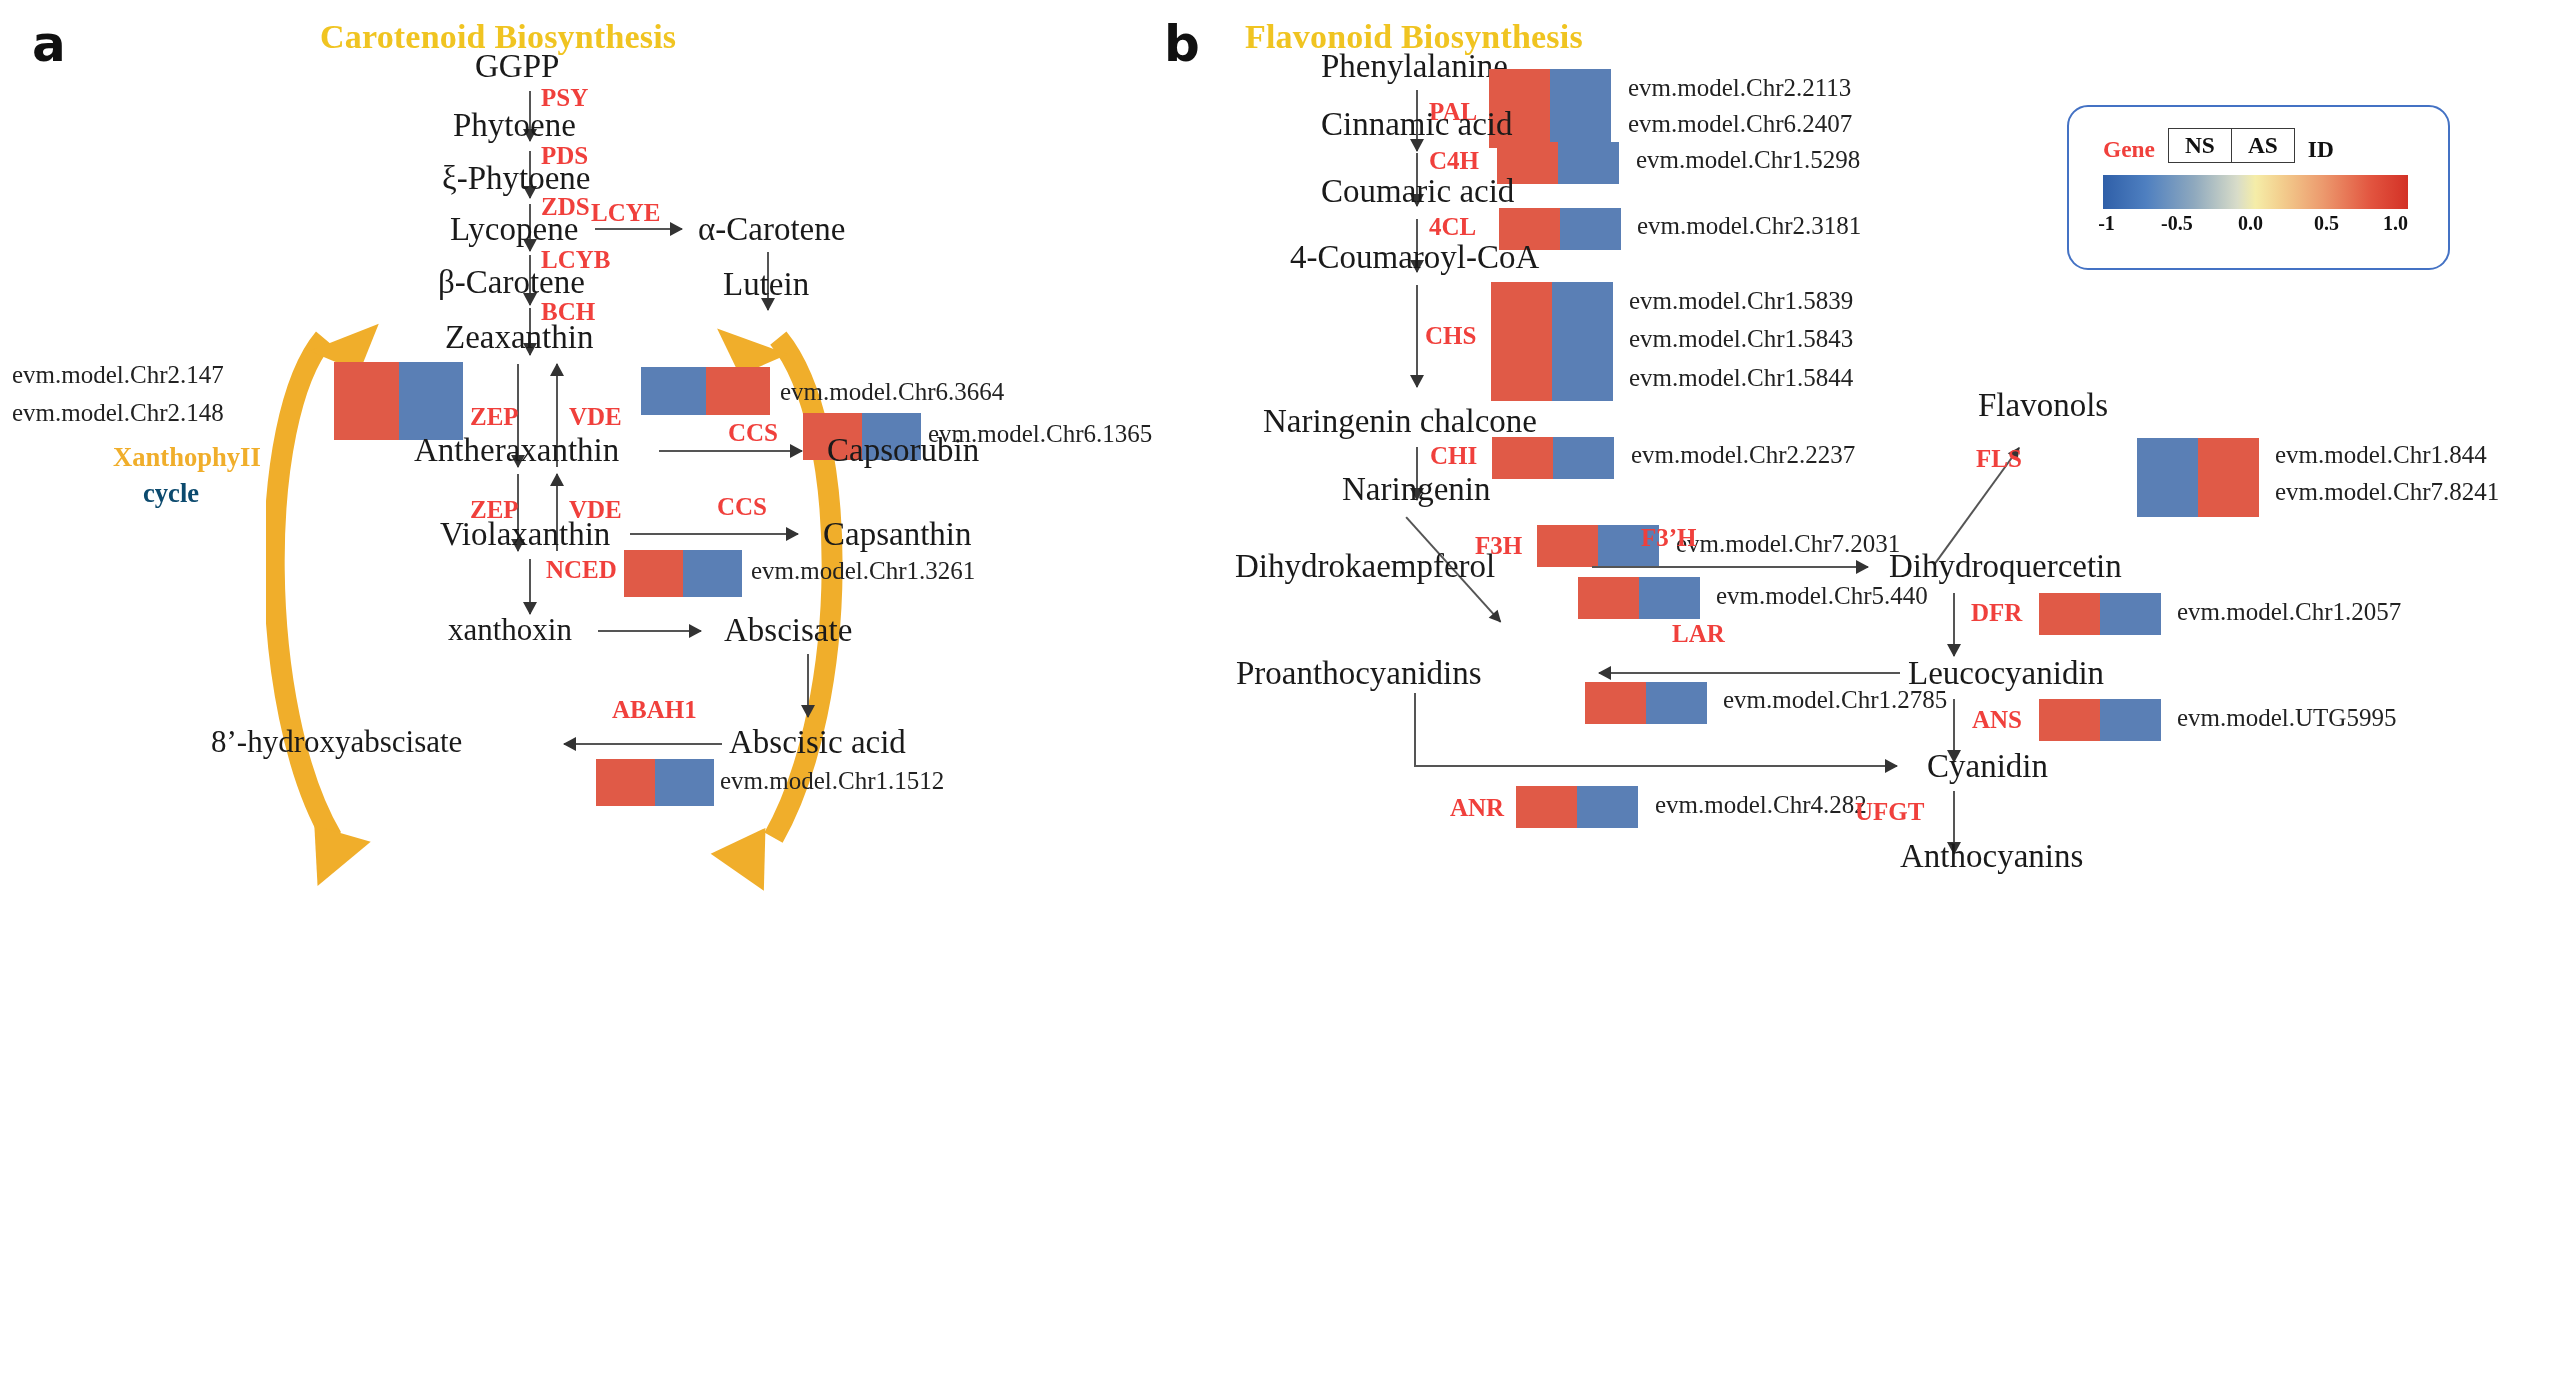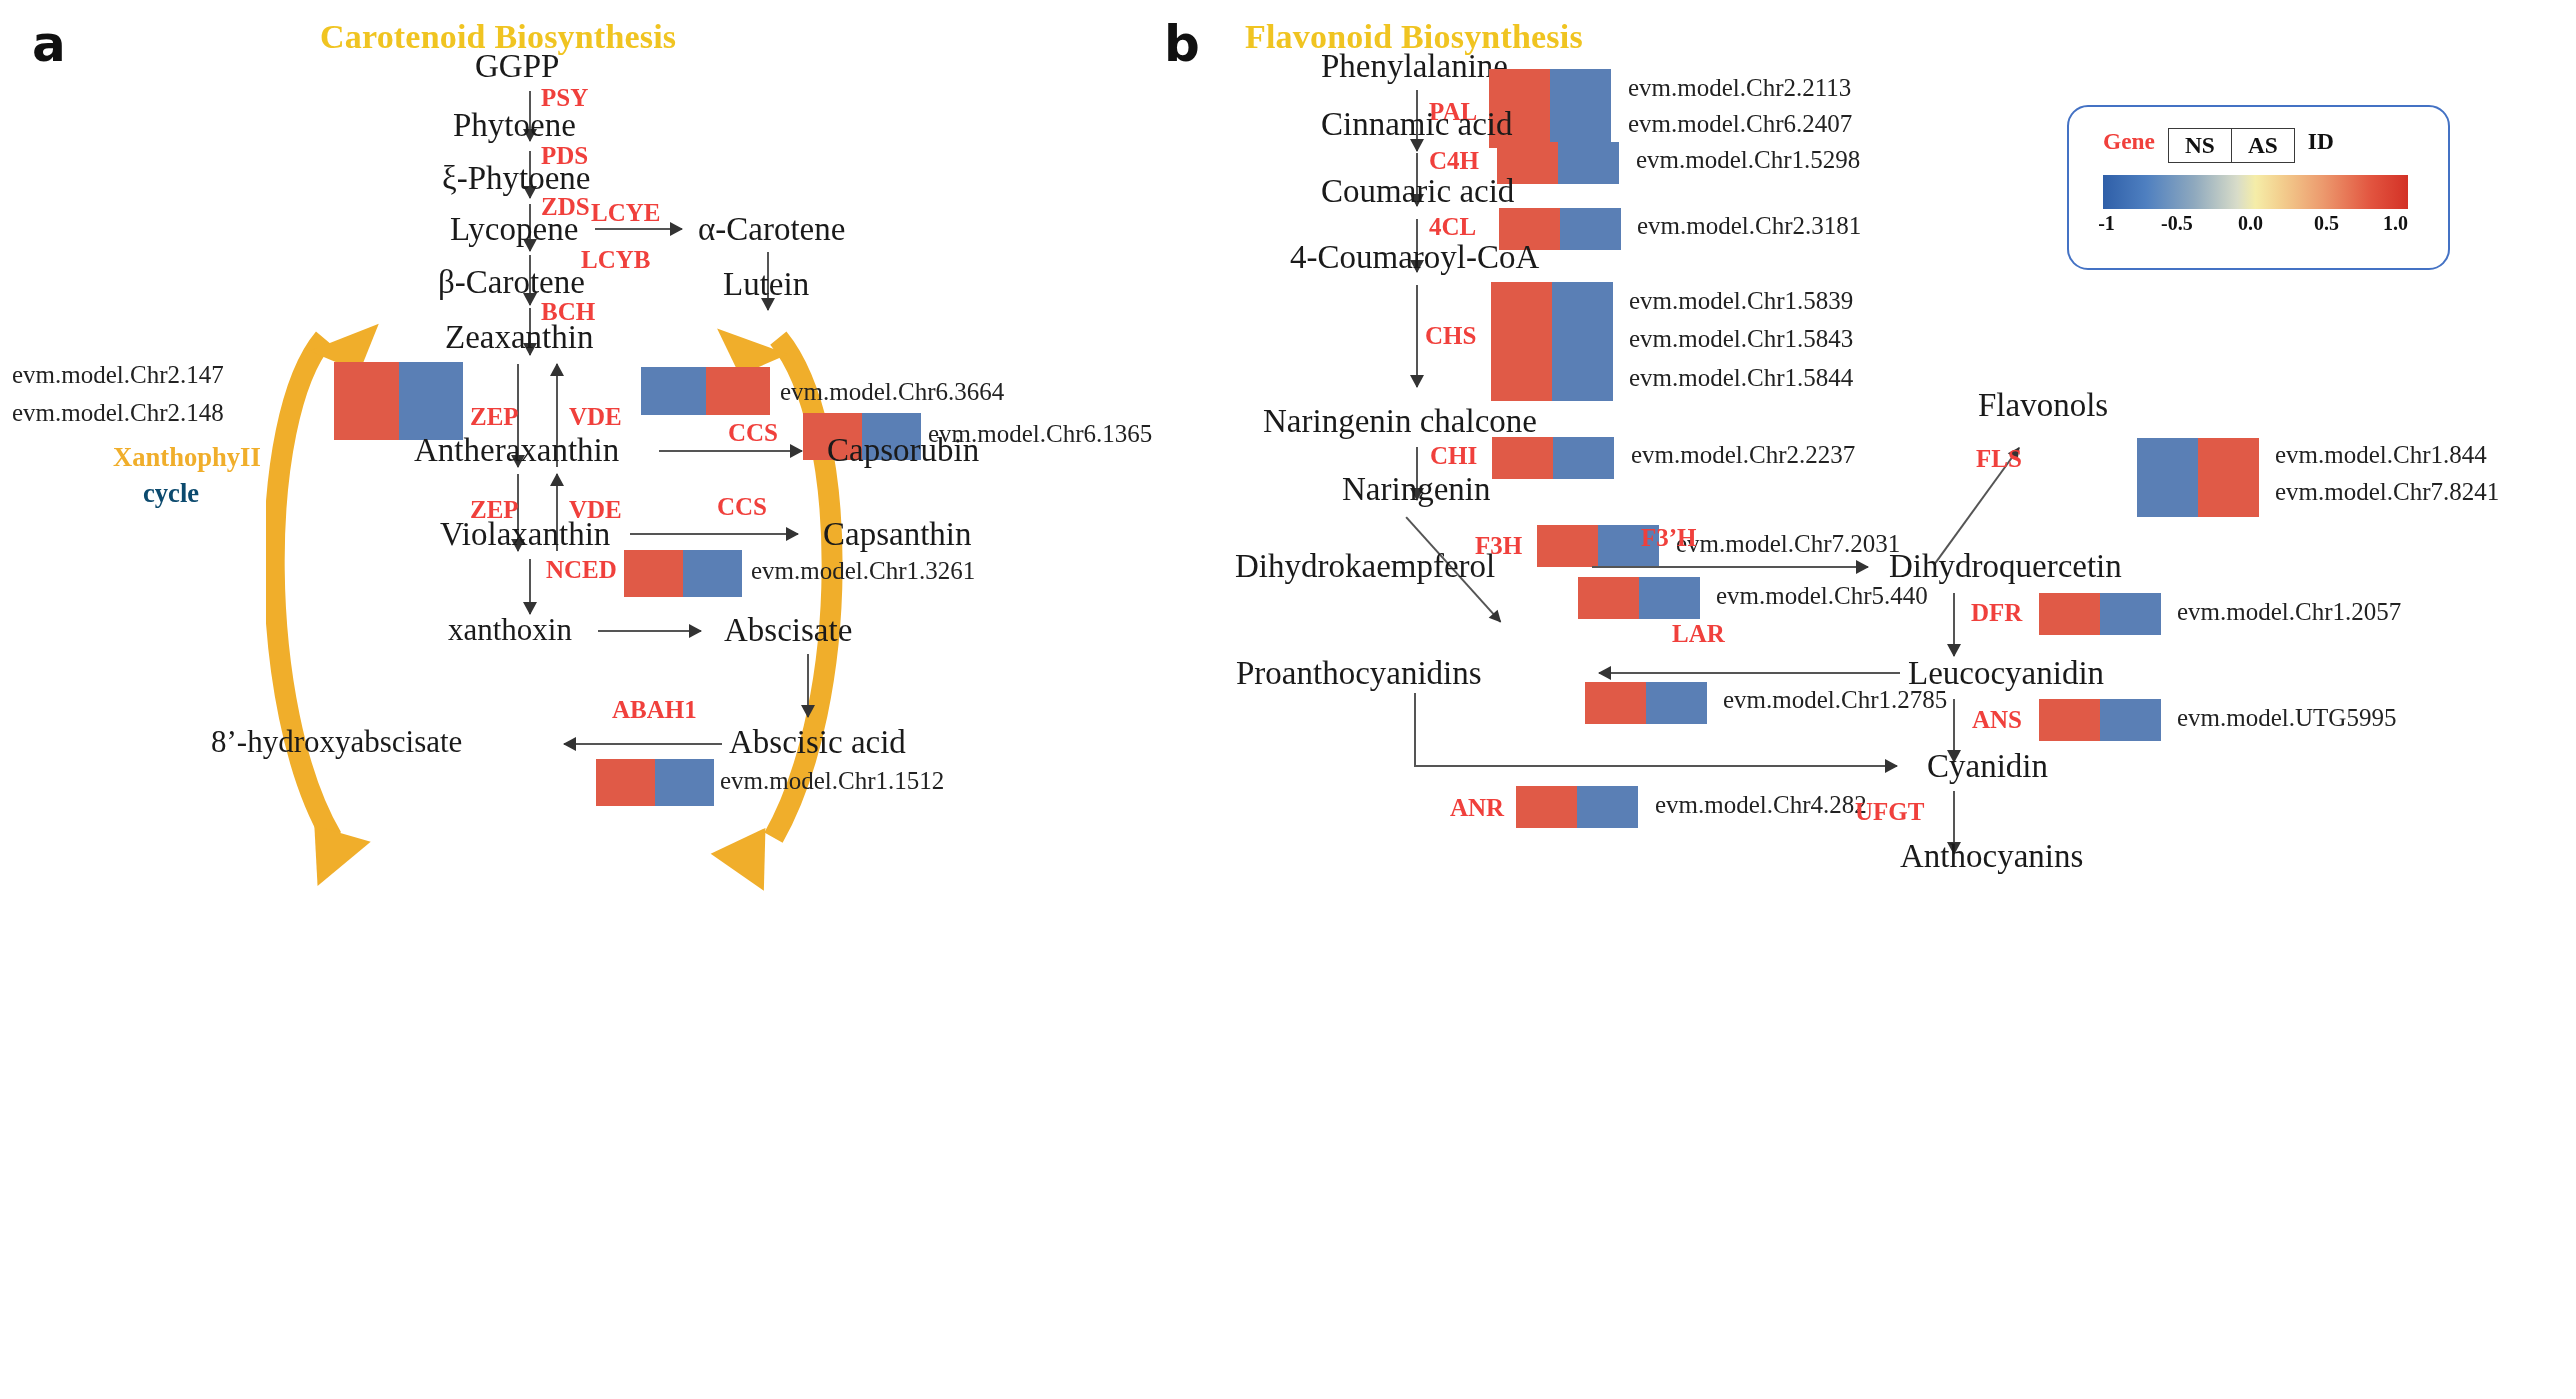--- a/index.html
+++ b/index.html
@@ -83,21 +83,21 @@
 
   <div class="abs meta" style="left:450px;top:211px;">Lycopene</div>
   <div class="arr-h" style="left:595px;top:228px;width:87px;"></div>
   <div class="abs enz" style="left:591px;top:199px;">LCYE</div>
   <div class="abs meta" style="left:698px;top:211px;">α-Carotene</div>
 
   <div class="arr-v" style="left:767px;top:252px;height:58px;"></div>
   <div class="abs meta" style="left:723px;top:266px;">Lutein</div>
 
   <div class="arr-v" style="left:529px;top:255px;height:50px;"></div>
-  <div class="abs enz" style="left:541px;top:246px;margin-left:40px;">LCYB</div>
+  <div class="abs enz" style="left:541px;top:246px;">LCYB</div>
 
   <div class="abs meta" style="left:438px;top:264px;">β-Carotene</div>
   <div class="arr-v" style="left:529px;top:308px;height:47px;"></div>
   <div class="abs enz" style="left:541px;top:298px;">BCH</div>
 
   <div class="abs meta" style="left:445px;top:319px;">Zeaxanthin</div>
 
   <svg class="cyc" style="left:266px;top:322px;" width="580" height="709" viewBox="0 0 720 880">
 
     <path d="M 72 20 C -12 120 -12 480 82 640" stroke="#F0AE2B" stroke-width="26" fill="none" stroke-linecap="butt"></path>
@@ -350,21 +350,21 @@
   </div>
   <div class="abs gid" style="left:1655px;top:788px;">evm.model.Chr4.282</div>
 
   <div class="abs meta" style="left:1927px;top:748px;">Cyanidin</div>
   <div class="arr-v" style="left:1953px;top:791px;height:63px;"></div>
   <div class="abs enz" style="left:1855px;top:798px;">UFGT</div>
 
   <div class="abs meta" style="left:1900px;top:838px;">Anthocyanins</div>
 
   <div class="legend" style="left:2067px;top:105px;width:379px;height:161px;">
-    <div style="display:flex;align-items:flex-start;gap:13px;padding:21px 0 0 34px;">
+    <div style="display:flex;align-items:flex-end;gap:13px;padding:21px 0 0 34px;">
       <span class="legend-gene">Gene</span>
       <span class="legend-box">
         <div>NS</div>
         <div>AS</div>
       </span>
       <span class="legend-id">ID</span>
     </div>
     <div style="padding:11.3px 0 0 34px;">
       <div class="cbar"></div>
       <div style="position:relative;width:305px;height:24px;margin-top:3.2px;">

